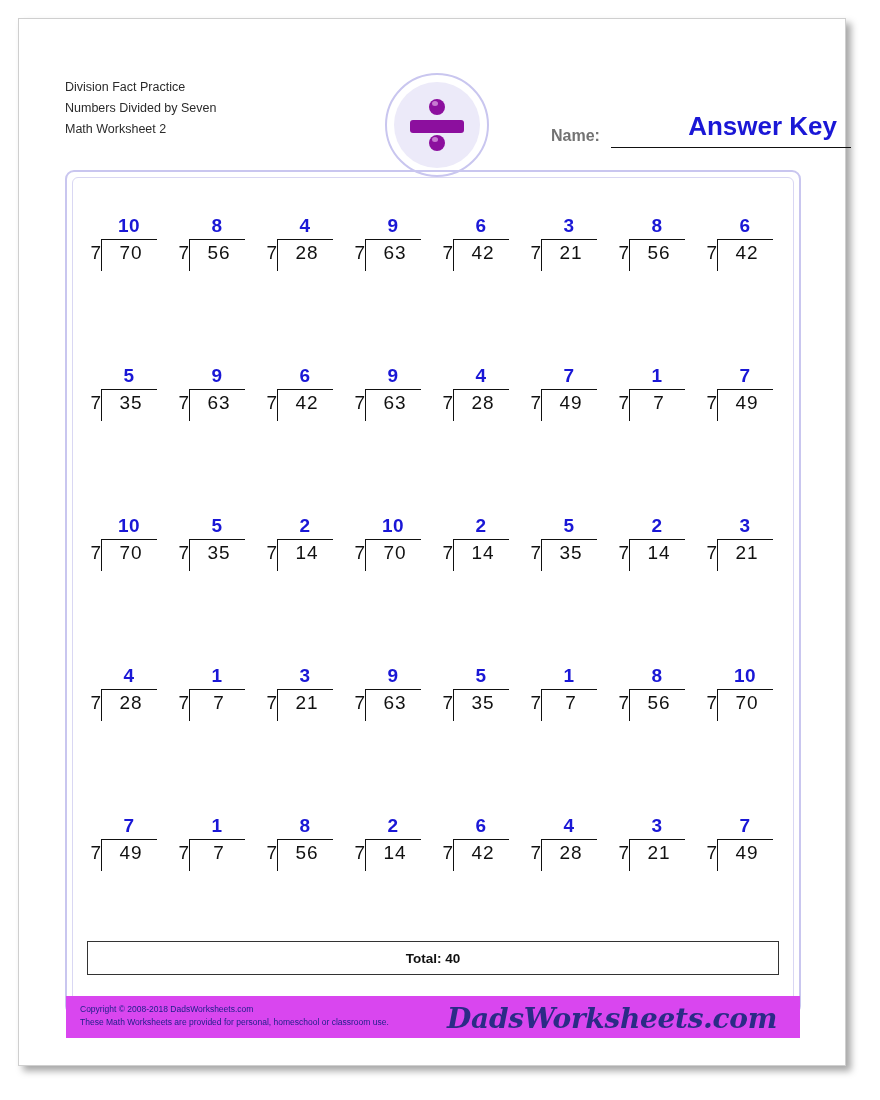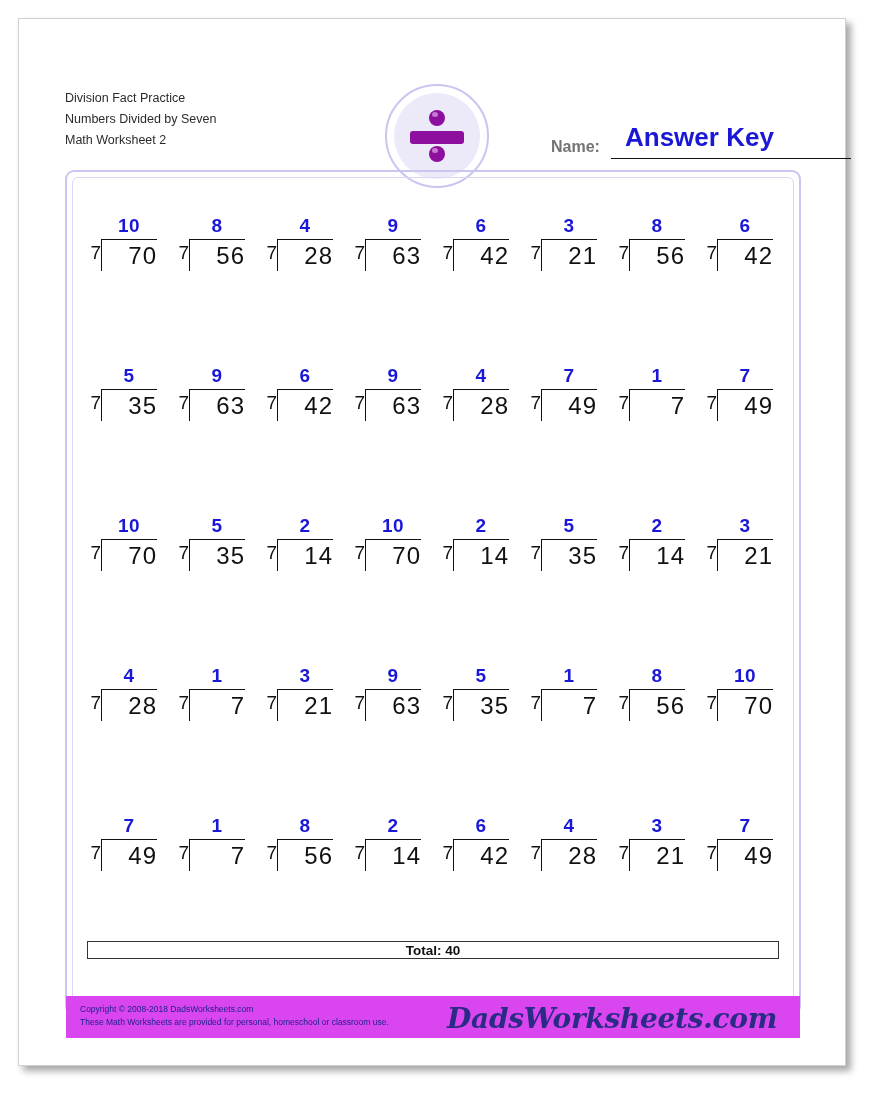--- a/index.html
+++ b/index.html
@@ -22,21 +22,21 @@
     height: 1048px;
     background: #ffffff;
     border: 1px solid #cfcfcf;
     box-shadow: 5px 5px 7px rgba(0,0,0,0.35);
     box-sizing: border-box;
   }
 
   
   .header {
     position: absolute;
-    left: 0; top: 11px;
+    left: 0; top: 0;
     width: 100%;
     height: 150px;
   }
   .titles {
     position: absolute;
     left: 46px;
     top: 58px;
     font-size: 12.5px;
     color: #2b2b2b;
     line-height: 21px;
@@ -110,21 +110,21 @@
     left: 592px;
     top: 128px;
     width: 240px;
     border-bottom: 1.5px solid #111;
   }
   .answer-key {
     position: absolute;
     left: 606px;
     top: 92px;
     width: 212px;
-    text-align: left;
+    text-align: right;
     font-size: 26px;
     font-weight: bold;
     color: #1a17d6;
   }
 
   
   .frame-outer {
     position: absolute;
     left: 46px;
     top: 151px;
@@ -188,33 +188,33 @@
     width: 16px;
     text-align: right;
     font-size: 19px;
     color: #111;
   }
   .dividend {
     position: absolute;
     left: 18px;
     top: 27px;
     width: 52px;
-    text-align: right;
-    font-size: 24px;
+    text-align: center;
+    font-size: 19px;
     color: #111;
     letter-spacing: 1px;
   }
 
   
   .scorebox {
     position: absolute;
     left: 68px;
     top: 922px;
     width: 692px;
-    height: 18px;
+    height: 34px;
     border: 1px solid #333;
     display: flex;
     box-sizing: border-box;
   }
   .score-cell {
     flex: 1;
     display: flex;
     align-items: center;
     justify-content: center;
     font-size: 13.5px;

